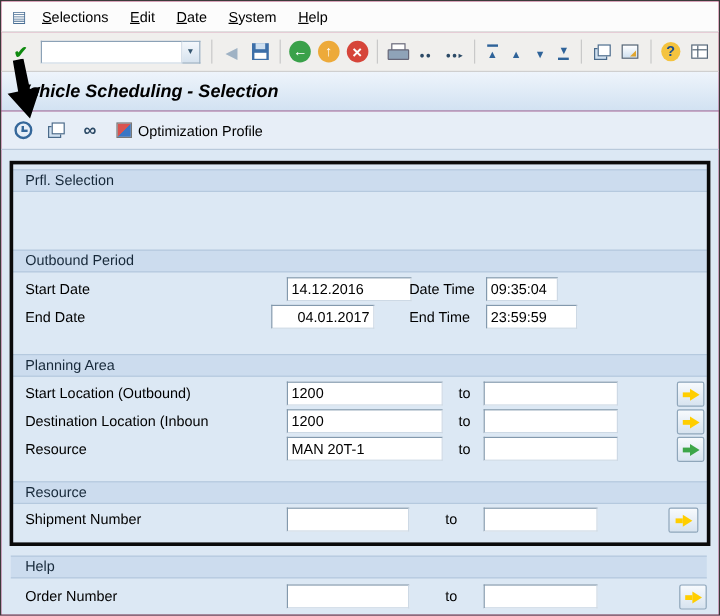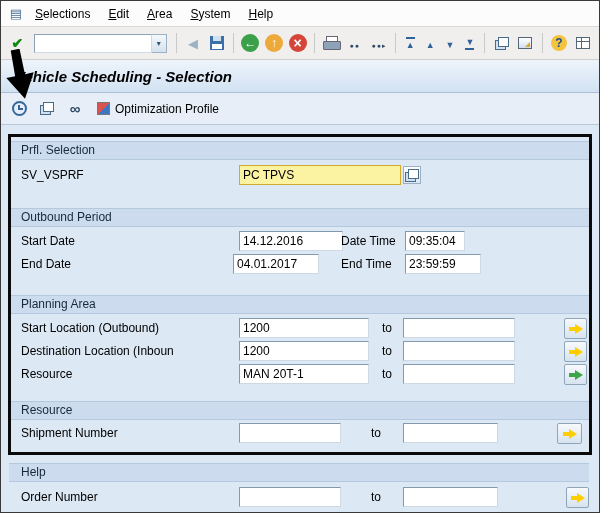--- a/index.html
+++ b/index.html
@@ -113,21 +113,21 @@
 </style>
 </head>
 <body>
 
 <div class="page">
 
   <div class="menubar">
     <span class="sysico"></span>
     <span class="menu-item">Selections</span>
     <span class="menu-item">Edit</span>
-    <span class="menu-item">Area</span>
+    <span class="menu-item">Date</span>
     <span class="menu-item">System</span>
     <span class="menu-item">Help</span>
   </div>
 
   <div class="toolbar">
     <button class="tbtn">
         <span class="g-check"></span>
       </button>
     <span class="cmd">
       <input value="" style="">
@@ -209,38 +209,31 @@
       </button>
     <button class="optbtn">
       <span class="optico"></span>
       <span>Optimization Profile</span>
     </button>
   </div>
 
   <div class="content"></div>
 
   <div class="band" style="top:140px">Prfl. Selection</div>
-  <div class="row" style="top:164px">
-    <span class="lbl">SV_VSPRF</span>
-    <input class="fld focus" style="left: 238px; width: 162px;" value="PC TPVS">
-    <button class="mcbtn" style="left:402px">
-        <span class="dupico"></span>
-      </button>
-  </div>
 
   <div class="band" style="top:207px">Outbound Period</div>
   <div class="row" style="top:230px">
     <span class="lbl">Start Date</span>
     <input class="fld" style="left: 238px; width: 104px;" value="14.12.2016">
     <span class="lbl2">Date Time</span>
     <input class="fld" style="left: 404px; width: 60px;" value="09:35:04">
   </div>
   <div class="row" style="top:253px">
     <span class="lbl">End Date</span>
-    <input class="fld" style="left: 232px; width: 86px;" value="04.01.2017">
+    <input class="fld" style="left: 225px; width: 86px; text-align: right;" value="04.01.2017">
     <span class="lbl2">End Time</span>
     <input class="fld" style="left: 404px; width: 76px;" value="23:59:59">
   </div>
 
   <div class="band" style="top:294px">Planning Area</div>
   <div class="row" style="top:317px">
     <span class="lbl">Start Location (Outbound)</span>
     <input class="fld" style="left: 238px; width: 130px;" value="1200">
     <span class="to" style="left:381px">to</span>
     <input class="fld" style="left: 402px; width: 112px;" value="">

